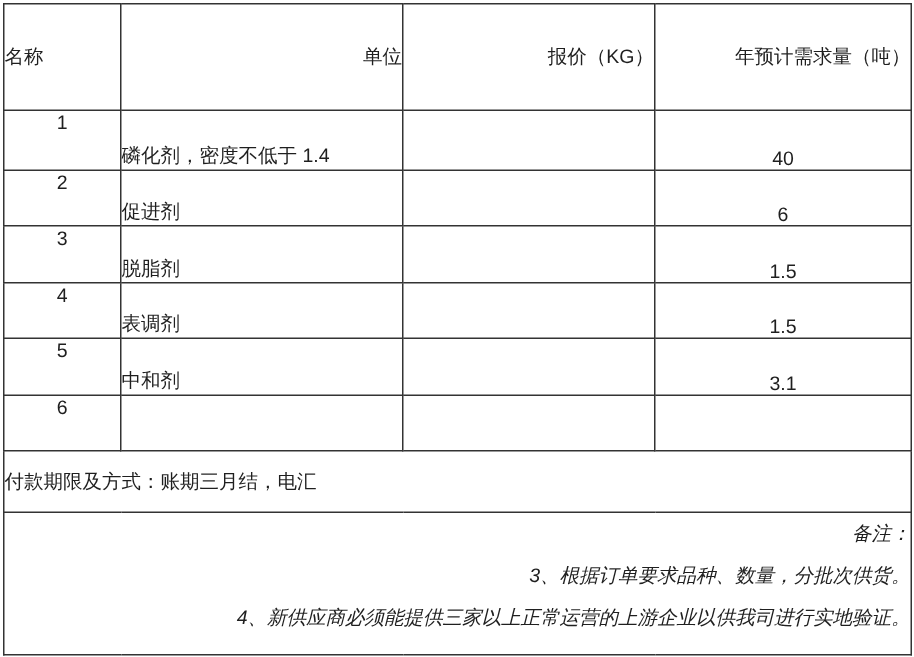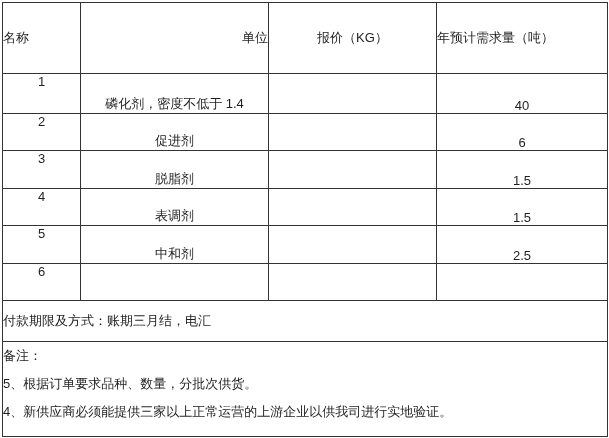--- a/index.html
+++ b/index.html
@@ -34,30 +34,30 @@
     border: 1px solid #333333;
     font-weight: normal;
     font-size: 13px;
     padding: 0;
     overflow: hidden;
     background: #ffffff;
   }
   
   th.h-name   { text-align: left;   vertical-align: middle; padding-left: 9px; }
   th.h-unit   { text-align: right; vertical-align: middle; }
-  th.h-price  { text-align: center;   vertical-align: middle; padding-left: 11px; }
-  th.h-demand { text-align: left; vertical-align: middle; }
+  th.h-price  { text-align: right;   vertical-align: middle; padding-left: 11px; }
+  th.h-demand { text-align: right; vertical-align: middle; }
   
   td.c-no     { text-align: center; vertical-align: top;    padding-top: 7px; }
-  td.c-unit   { text-align: center;   vertical-align: bottom; padding: 0 6px 6px 10px; }
+  td.c-unit   { text-align: left;   vertical-align: bottom; padding: 0 6px 6px 10px; }
   td.c-price  { }
   td.c-demand { text-align: center; vertical-align: bottom; padding-bottom: 8px; }
   
   td.payment  { vertical-align: middle; text-align: left; padding-left: 10px; }
-  td.notes    { vertical-align: top; text-align: left; padding: 6px 10px 0 10px; }
+  td.notes    { vertical-align: top; text-align: right; padding: 6px 10px 0 10px; font-style: italic; }
   td.notes div { line-height: 28px; white-space: nowrap; }
 </style>
 </head>
 <body>
 
 <div class="page">
   <table class="qt">
     <colgroup>
       <col style="width:78px">
       <col style="width:188px">
@@ -98,36 +98,36 @@
       <td class="c-no">4</td>
       <td class="c-unit">表调剂</td>
       <td class="c-price"></td>
       <td class="c-demand">1.5</td>
     </tr>
 
     <tr style="height:38px">
       <td class="c-no">5</td>
       <td class="c-unit">中和剂</td>
       <td class="c-price"></td>
-      <td class="c-demand">2.5</td>
+      <td class="c-demand">3.1</td>
     </tr>
 
     <tr style="height:37px">
       <td class="c-no">6</td>
       <td class="c-unit"></td>
       <td class="c-price"></td>
       <td class="c-demand"></td>
     </tr>
 
     <tr style="height:41px">
       <td class="payment" colspan="4">付款期限及方式：账期三月结，电汇</td>
     </tr>
 
     <tr style="height:95px">
       <td class="notes" colspan="4">
         <div>备注：</div>
-        <div>5、根据订单要求品种、数量，分批次供货。</div>
+        <div>3、根据订单要求品种、数量，分批次供货。</div>
         <div>4、新供应商必须能提供三家以上正常运营的上游企业以供我司进行实地验证。</div>
       </td>
     </tr>
   </tbody>
     </table>
 </div>
 
 </body></html>

